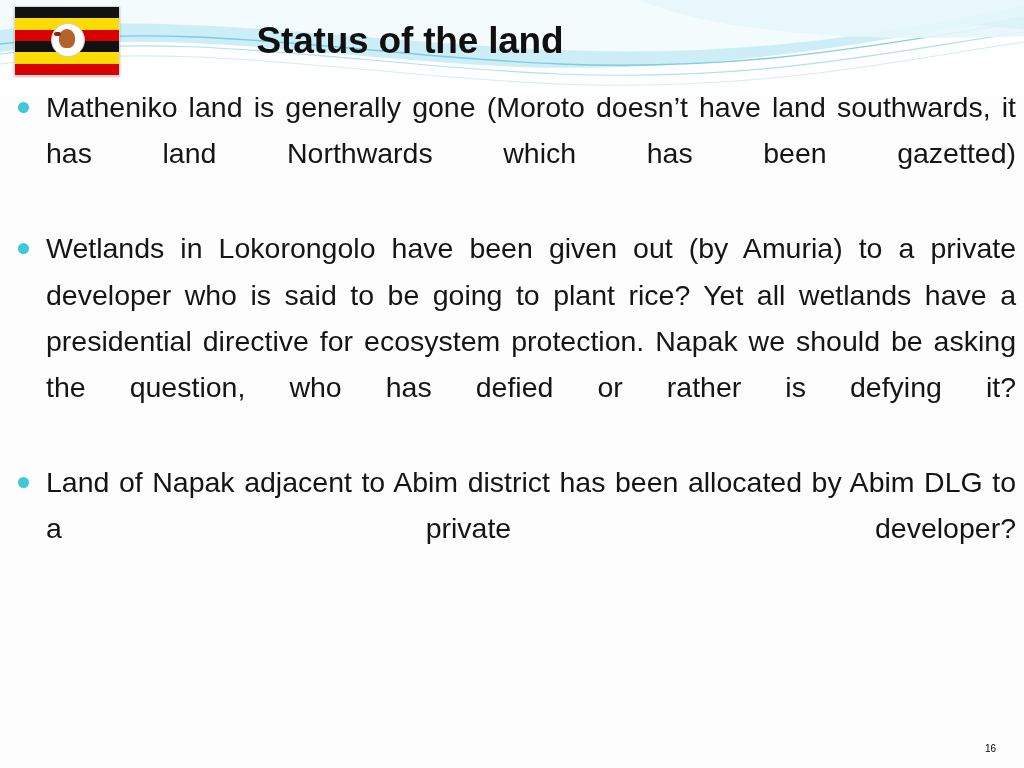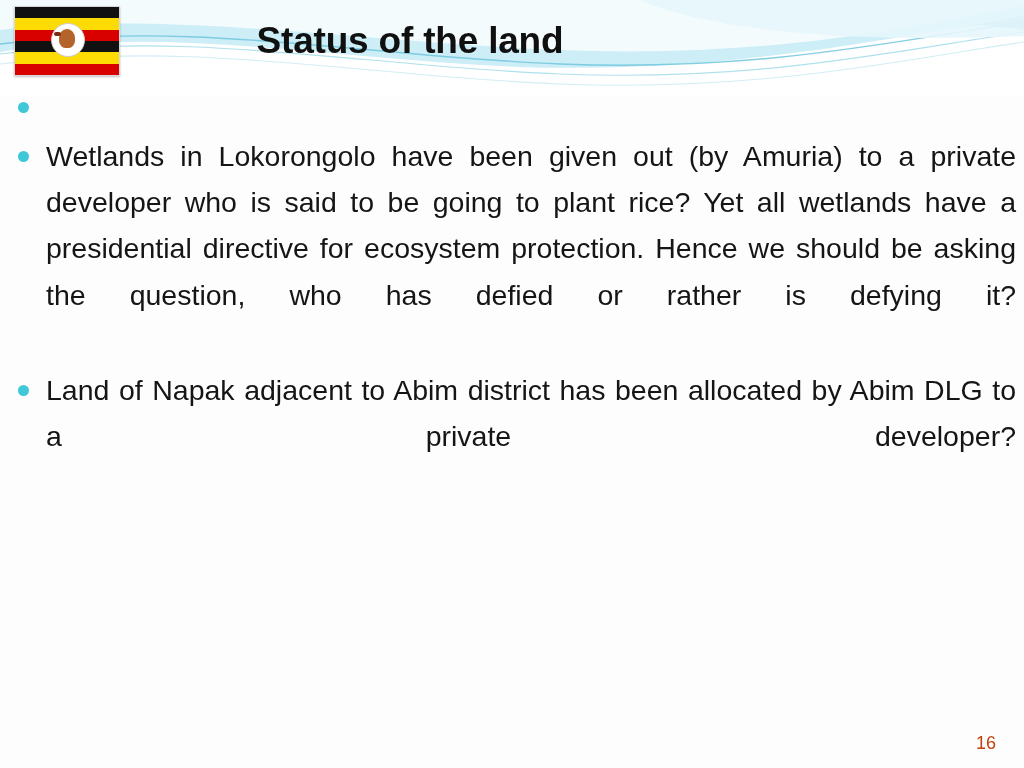--- a/index.html
+++ b/index.html
@@ -129,22 +129,22 @@
     top: 18px;
     width: 11px;
     height: 11px;
     border-radius: 50%;
     background: #3ec8d8;
   }
   .page-number {
     position: absolute;
     right: 28px;
     bottom: 14px;
-    font-size: 18px;
-    color: #c2410c;
+    font-size: 10px;
+    color: #000000;
     margin-left: 25px;
   }
 </style>
 </head>
 <body>
 
 <div class="slide">
 
   <div class="banner">
     <svg width="1024" height="96" viewBox="0 0 1024 96" xmlns="http://www.w3.org/2000/svg" aria-hidden="true">
@@ -169,24 +169,25 @@
     <div class="disc"></div>
     <div class="crane"></div>
   </div>
 
   <div class="title">Status of the land</div>
 
   <div class="content">
     <ul class="bullets">
       <li>
         <span class="dot"></span>
+        <span>Matheniko land is generally gone (Moroto doesn’t have land southwards, it has land Northwards which has been gazetted)</span>
       </li>
       <li>
         <span class="dot"></span>
-        <span>Wetlands in Lokorongolo have been given out (by Amuria) to a private developer who is said to be going to plant rice? Yet all wetlands have a presidential directive for ecosystem protection.  Hence we should be asking the question, who has defied or rather is defying it?</span>
+        <span>Wetlands in Lokorongolo have been given out (by Amuria) to a private developer who is said to be going to plant rice? Yet all wetlands have a presidential directive for ecosystem protection.  Napak we should be asking the question, who has defied or rather is defying it?</span>
       </li>
       <li>
         <span class="dot"></span>
         <span>Land of Napak adjacent to Abim district has been allocated by Abim DLG to a private developer?</span>
       </li>
     </ul>
   </div>
 
   <div class="page-number">16</div>
 

